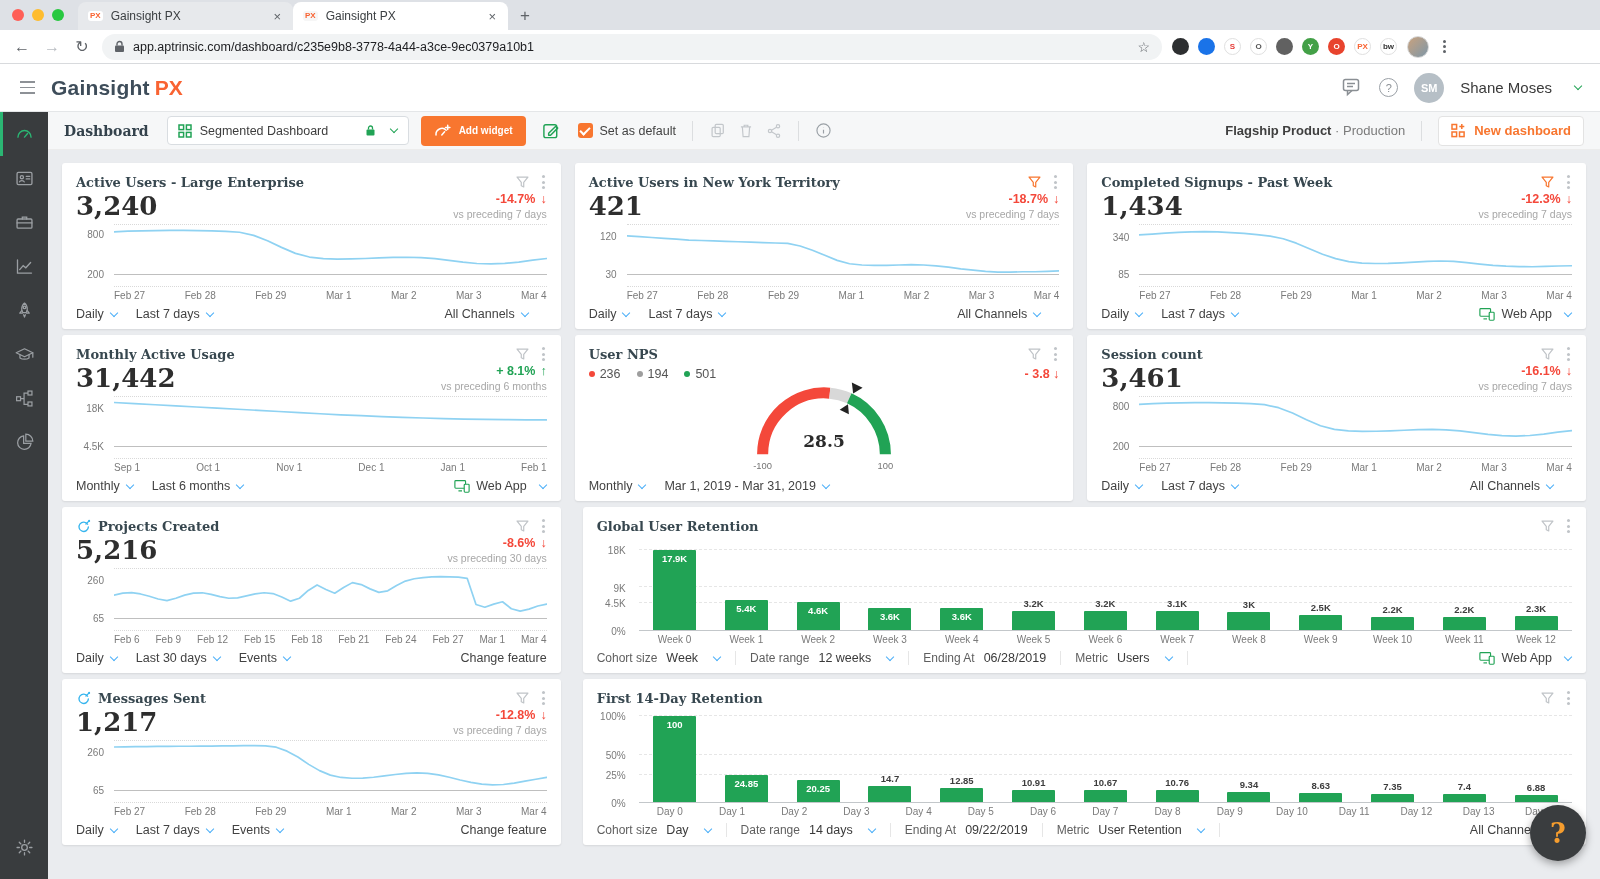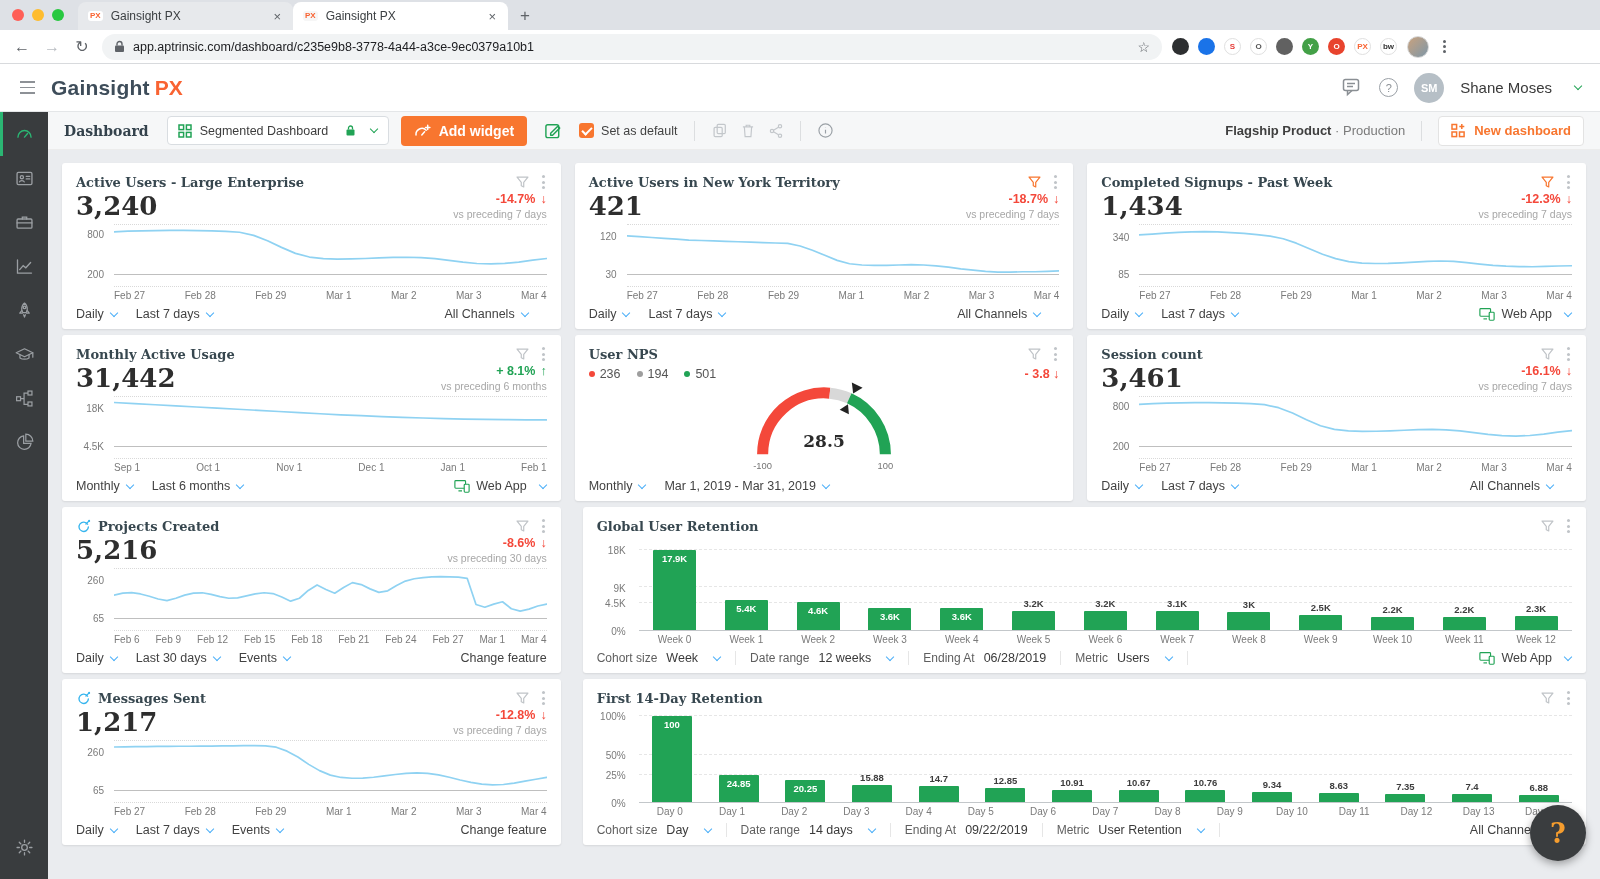--- a/index.html
+++ b/index.html
@@ -50,23 +50,23 @@
   .mainrow { flex:1; display:flex; min-height:0; }
   .sidebar { width:48px; background:#393c3e; display:flex; flex-direction:column; align-items:stretch; flex:0 0 auto; }
   .s-item { height:44px; display:flex; align-items:center; justify-content:center; color:#9b9fa3; }
   .s-item.active { box-shadow:inset 3px 0 0 #2bb673; color:#2bb673; }
   .s-item.bottom { margin-top:auto; margin-bottom:10px; }
   .s-item svg { width:21px; height:21px; }
 
   .maincol { flex:1; display:flex; flex-direction:column; min-width:0; }
   .toolbar { height:38px; background:#f6f7f8; border-bottom:1px solid #ececec; display:flex; align-items:center; padding:0 16px; gap:12px; flex:0 0 auto; }
   .tb-title { font-family:"DejaVu Serif",serif; font-weight:bold; font-size:14px; color:#34424c; margin-right:6px; }
-  .sel { display:flex; align-items:center; gap:8px; background:#fff; border:1px solid #d9dde1; border-radius:4px; height:29px; padding:0 10px; width:222px; font-size:12.5px; color:#3d3d3d; }
+  .sel { display:flex; align-items:center; gap:8px; background:#fff; border:1px solid #d9dde1; border-radius:4px; height:29px; padding:0 10px; width:242px; font-size:12.5px; color:#3d3d3d; }
   .sel .st { flex:1; white-space:nowrap; overflow:hidden; }
-  .addw { background:#f8762f; color:#fff; height:30px; border-radius:4px; display:flex; gap:8px; padding:0 13px; font-weight:bold; font-size:14px; align-items:center; }
+  .addw { background:#f8762f; color:#fff; height:30px; border-radius:4px; display:flex; gap:8px; padding:0 13px; font-weight:bold; font-size:10px; align-items:center; }
   .editb { width:28px; height:28px; display:flex; align-items:center; justify-content:center; }
   .chkrow { display:flex; align-items:center; gap:7px; font-size:12.5px; color:#424242; }
   .chk { width:15px; height:15px; background:#f8762f; border-radius:3px; position:relative; }
   .chk::after { content:""; position:absolute; left:4.5px; top:1.5px; width:4px; height:8px; border-right:2px solid #fff; border-bottom:2px solid #fff; transform:rotate(45deg); }
   .tdiv { width:1px; height:20px; background:#dcdee0; margin:0 4px; }
   .ghost { color:#c3c7cb; display:flex; align-items:center; }
   .tbright { margin-left:auto; display:flex; align-items:center; gap:12px; }
   .prod { font-size:13px; color:#7a7a7a; }
   .prod b { color:#3f3f3f; font-weight:bold; }
   .newdash { display:flex; align-items:center; gap:8px; background:#fff; border:1px solid #e3e3e3; border-radius:4px; height:30px; padding:0 12px; font-size:13px; font-weight:bold; color:#f8762f; }
@@ -1005,24 +1005,20 @@
                     <div class="bar" style="height: 29.82%;">
                       <div class="blab in">24.85</div>
                     </div>
                   </div>
                   <div class="bcell">
                     <div class="bar" style="height: 24.3%;">
                       <div class="blab in">20.25</div>
                     </div>
                   </div>
                   <div class="bcell">
-                    <div class="blab">15.88</div>
-                    <div class="bar" style="height: 19.056%;"></div>
-                  </div>
-                  <div class="bcell">
                     <div class="blab">14.7</div>
                     <div class="bar" style="height: 17.64%;"></div>
                   </div>
                   <div class="bcell">
                     <div class="blab">12.85</div>
                     <div class="bar" style="height: 15.42%;"></div>
                   </div>
                   <div class="bcell">
                     <div class="blab">10.91</div>
                     <div class="bar" style="height: 13.092%;"></div>

